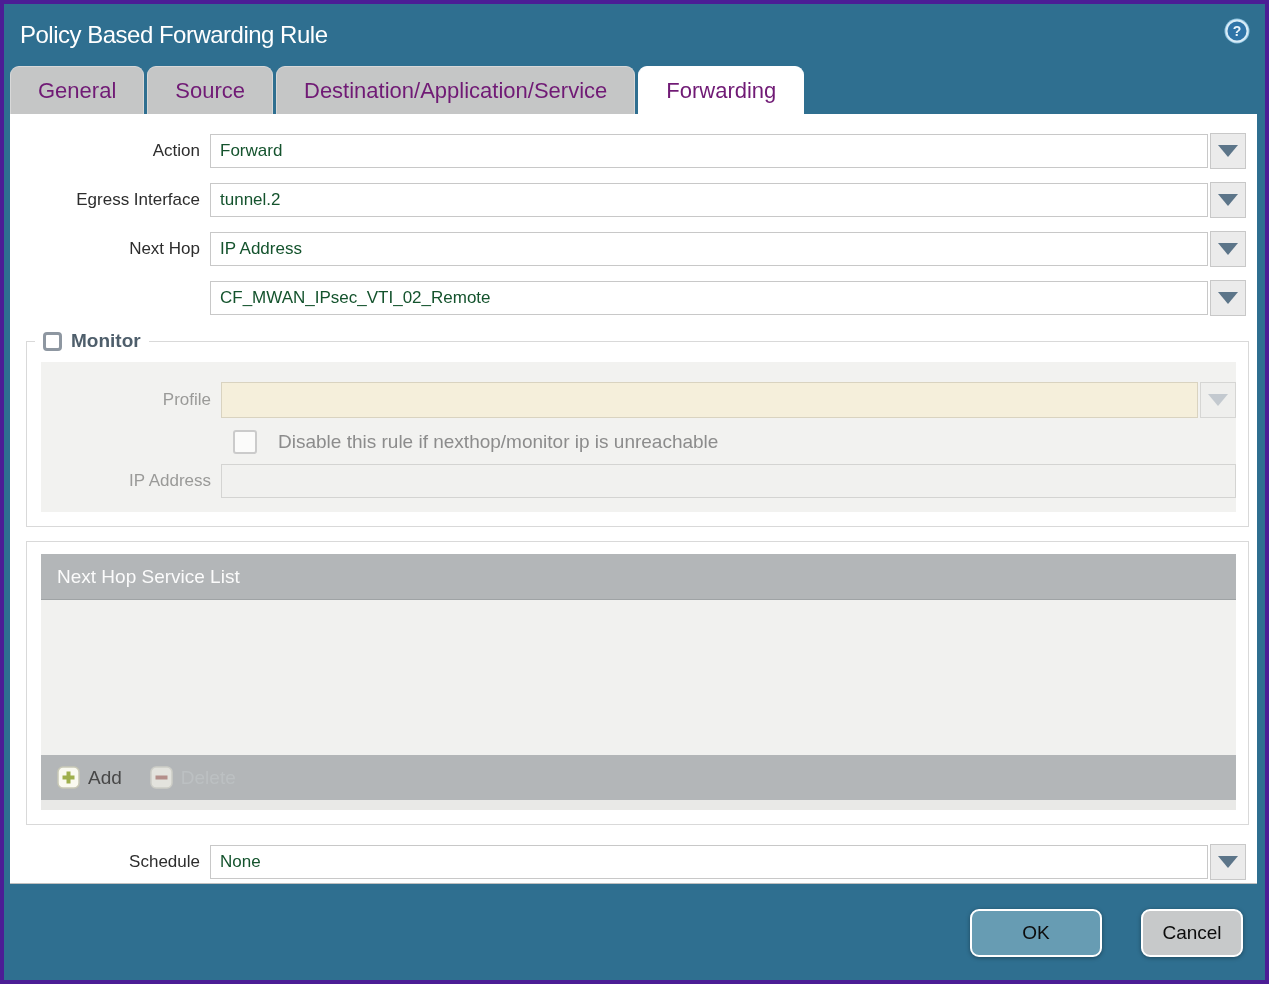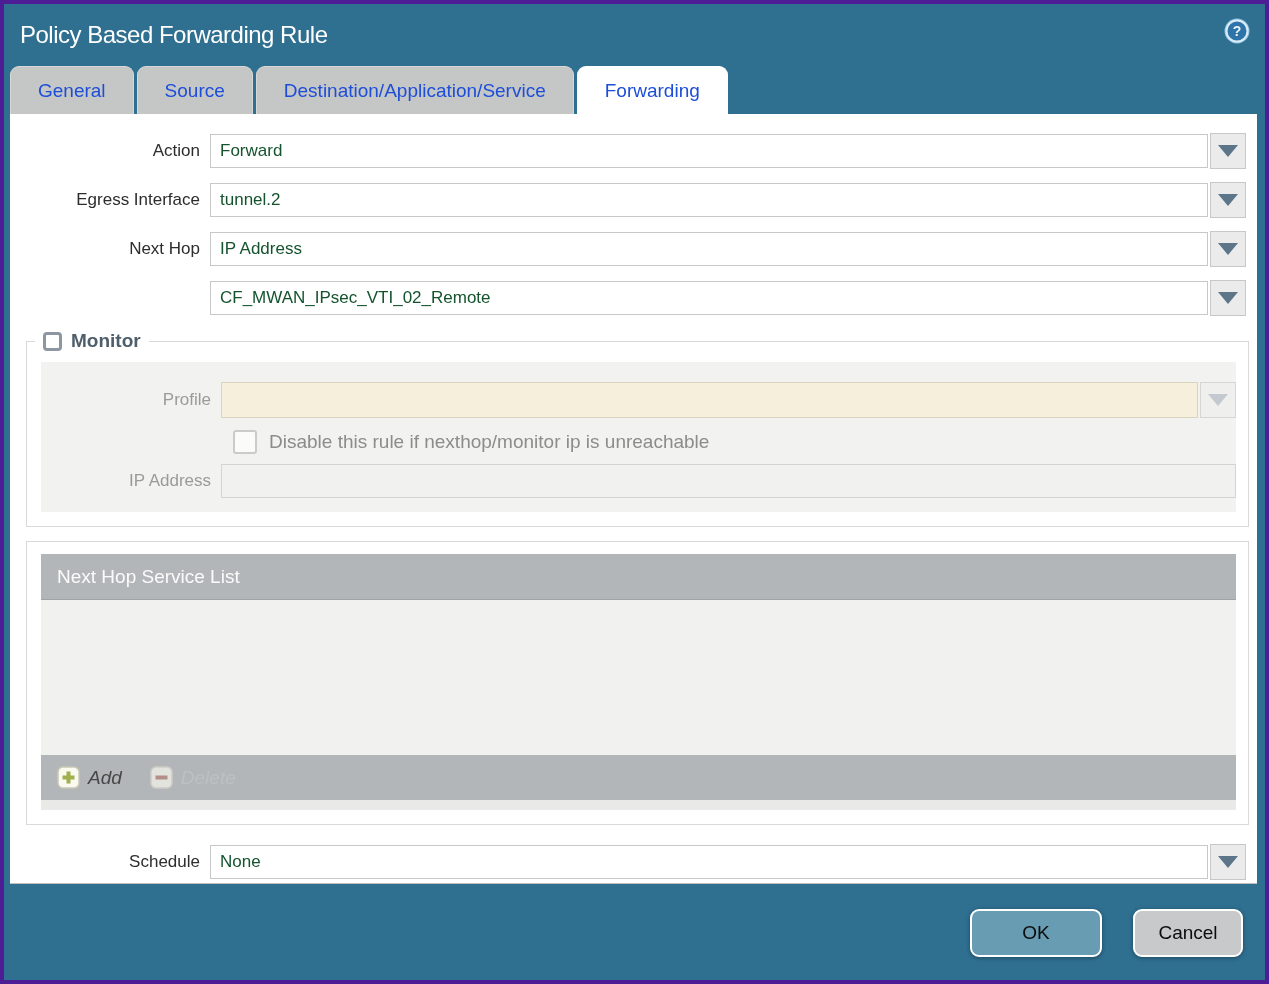--- a/index.html
+++ b/index.html
@@ -25,23 +25,23 @@
   .help{
     position:absolute; right:14px; top:13px; width:28px; height:28px;
     cursor:pointer;
   }
 
   
   .tabs{
     display:flex; gap:3px; margin-left:6px; height:48px; flex:none;
   }
   .tab{
-    background:#c5c6c6; color:#1d4ed8;
+    background:#c5c6c6; color:#701a75;
     border-radius:9px 9px 0 0;
-    font-size:19px; display:flex; align-items:center; justify-content:center;
+    font-size:22px; display:flex; align-items:center; justify-content:center;
     padding:0 27px; cursor:pointer;
     border:1px solid #d8d8d8; border-bottom:none;
   }
   .tab.active{ background:#ffffff; border-color:#fff; }
 
   
   .content{
     background:#fff; margin:0 8px 0 6px; height:770px; flex:none;
     padding-top:6px; overflow:hidden;
     border-bottom:1px solid #bfbfbf;
@@ -98,51 +98,51 @@
     color:#9a9a98; flex:none;
   }
   input.cream{
     flex:1; height:36px; background:#f5efdb; border:1px solid #d9d3c0;
     padding:0 9px; font-size:17px; min-width:0; outline:none;
   }
   input.dis{
     flex:1; height:34px; background:#f1f1ef; border:1px solid #d4d4d2;
     padding:0 9px; font-size:17px; min-width:0; outline:none;
   }
-  .cbrow{ display:flex; align-items:center; gap:12px; margin:12px 0 10px 192px; }
+  .cbrow{ display:flex; align-items:center; gap:21px; margin:12px 0 10px 192px; }
   .cbrow .cbtext{ font-size:19px; color:#8c8c8c; }
 
   
   .nh-table{ margin:12px 12px 0 14px; }
   .nh-header{
     background:#b3b6b8; color:#fbfbfb; font-size:19px;
     height:46px; line-height:46px; padding-left:16px;
     border-bottom:1px solid #9fa3a5;
   }
   .nh-body{ background:#f1f1ef; height:155px; }
   .nh-footer{
     background:#b3b6b8; height:45px; display:flex; align-items:center;
     padding-left:16px; gap:28px;
   }
   .nh-strip{ background:#e9e9e7; height:10px; }
   .tool-btn{ display:flex; align-items:center; gap:8px; cursor:pointer; }
-  .tool-btn .tlabel{ font-size:19px; color:#474747;font-style:italic; }
+  .tool-btn .tlabel{ font-size:19px; color:#474747; }
   .tool-btn.disabled{ cursor:default; }
   .tool-btn.disabled .tlabel{ color:#bcc0c2; }
 
   
   .dlg-footer{ flex:1; position:relative; }
   .btn{
     position:absolute; top:25px; height:48px;
     border:2px solid #ffffff; border-radius:9px;
     font-family:"Liberation Sans",sans-serif; font-size:19px; color:#0c0c0c;
     cursor:pointer; box-shadow:0 1px 4px rgba(0,0,0,0.35);
   }
   .btn-ok{ right:163px; width:132px; background:#679cb3; }
-  .btn-cancel{ right:22px; width:110px; background:#c7c9ca; }
+  .btn-cancel{ right:22px; width:102px; background:#c7c9ca; }
 </style>
 </head>
 <body>
 
 <div class="window">
 
   <div class="titlebar">
     <div class="title">Policy Based Forwarding Rule</div>
     <div class="help">
       <svg width="28" height="28" viewBox="0 0 28 28">

